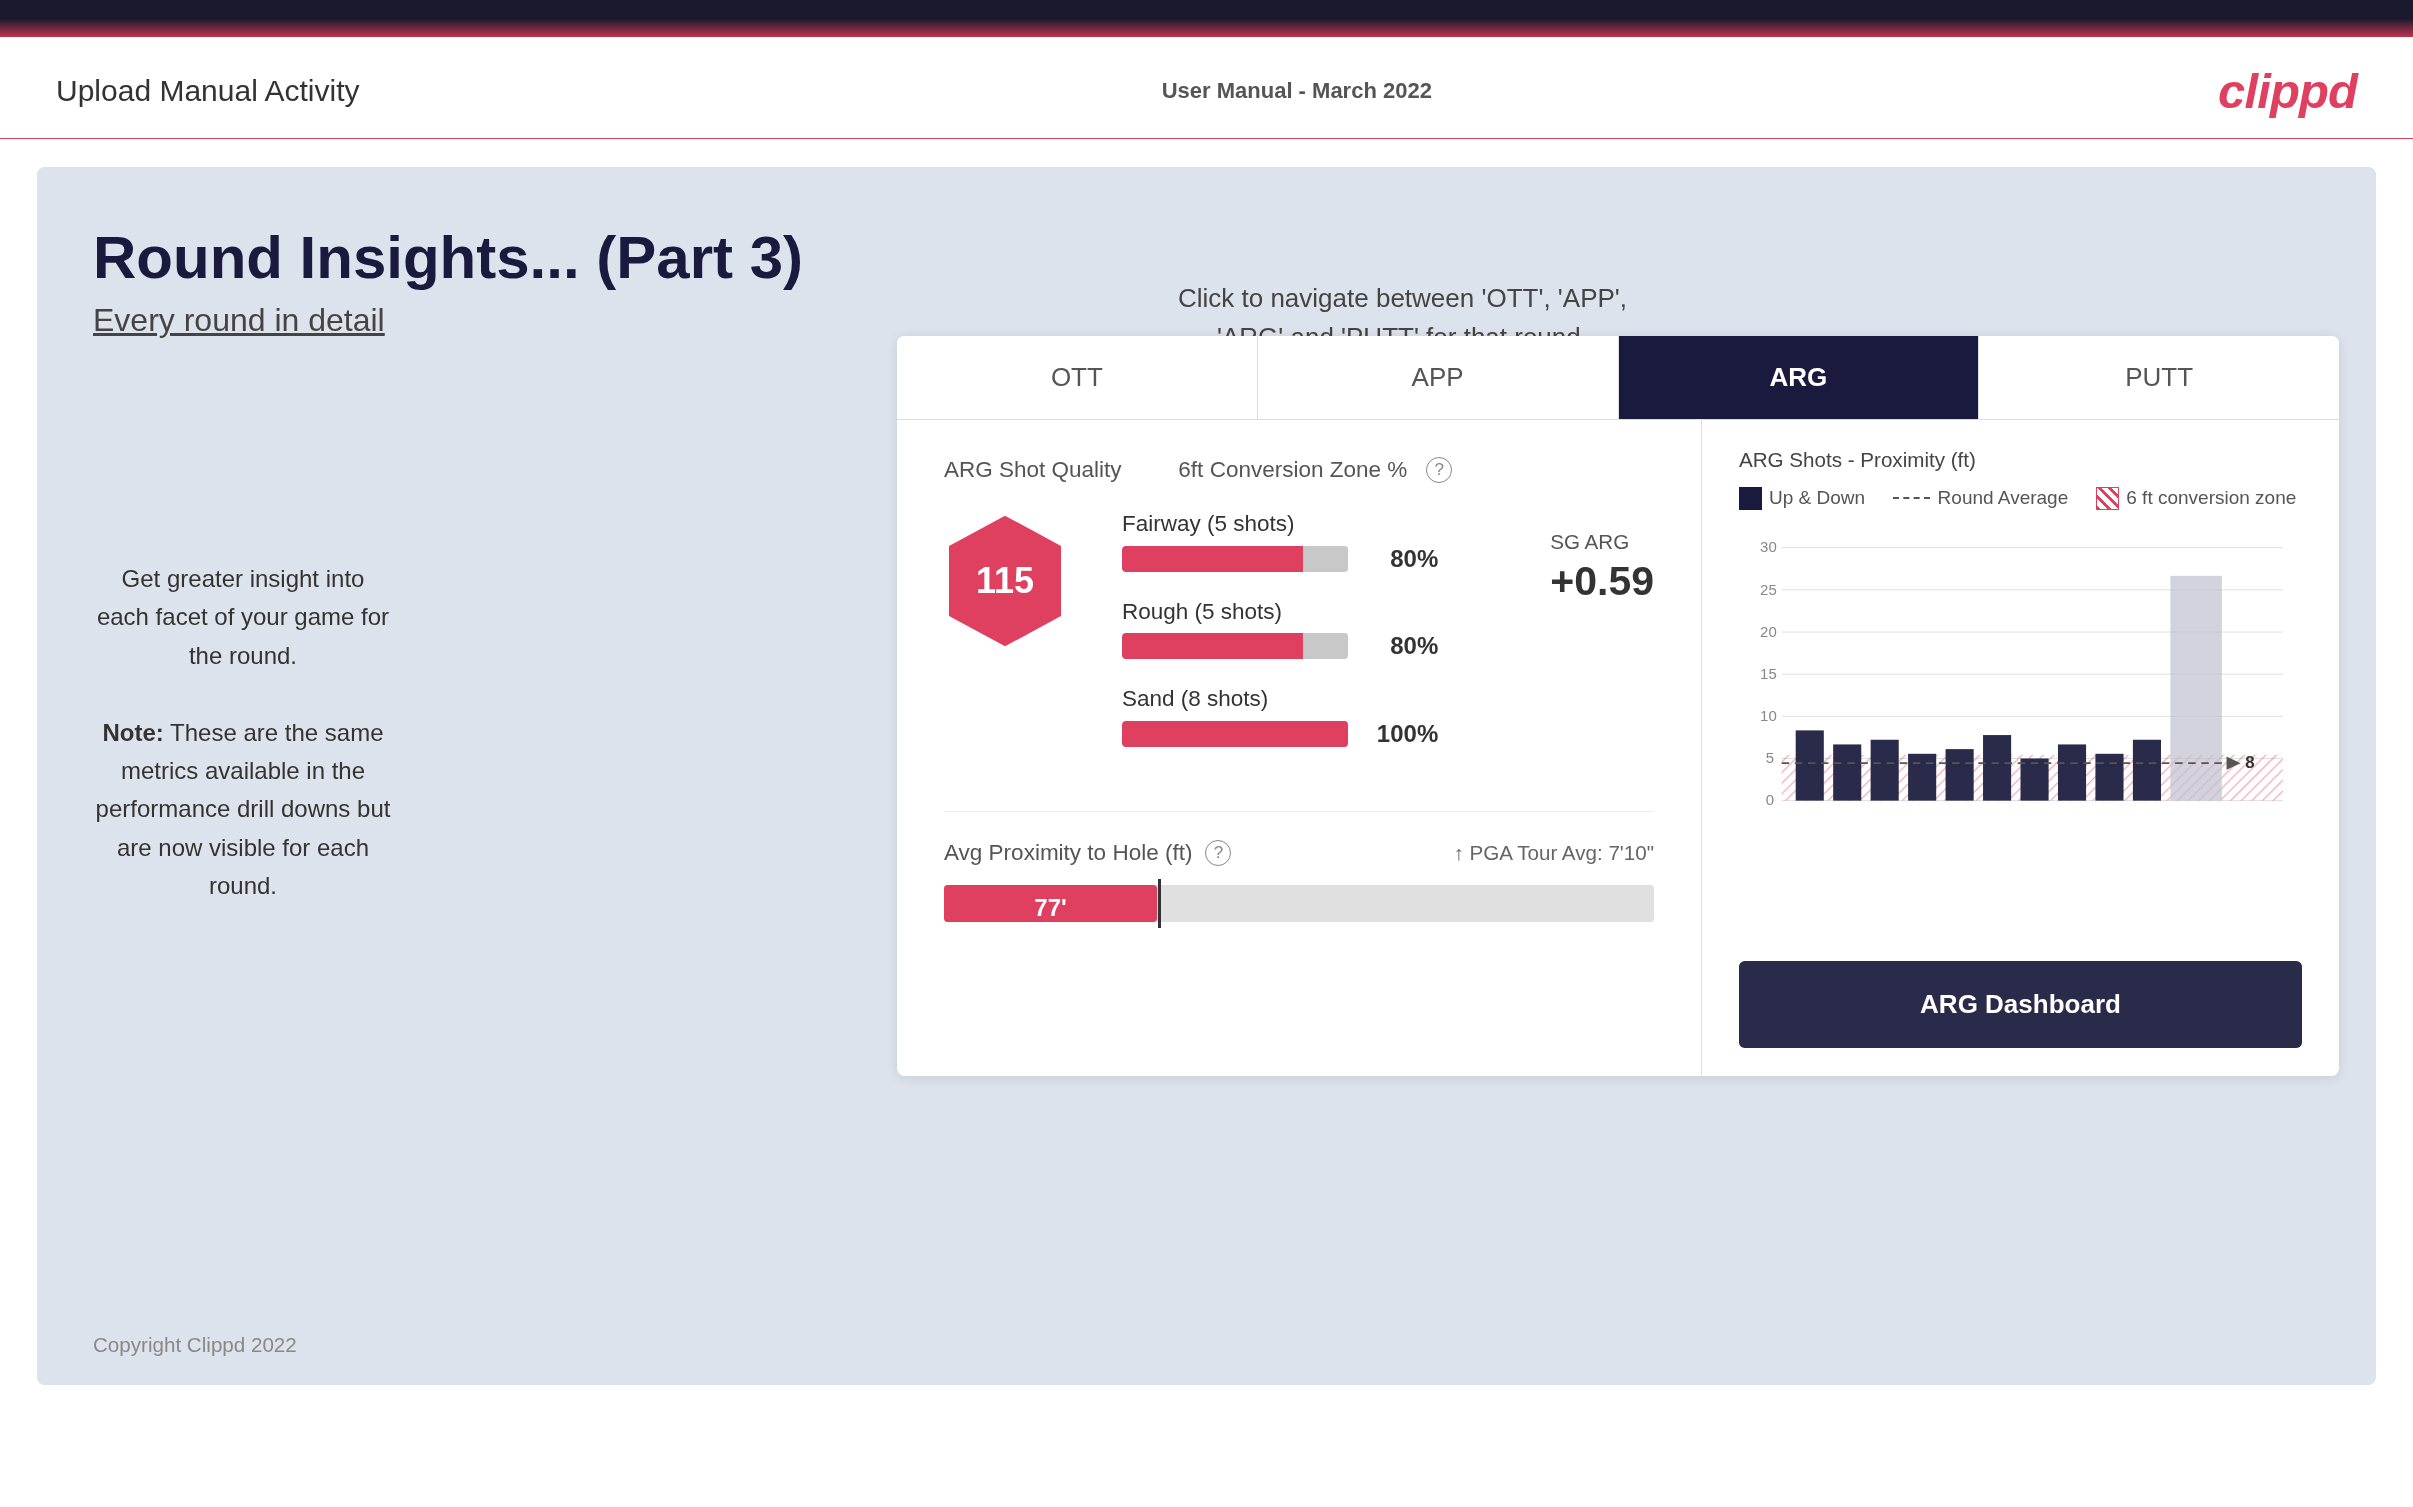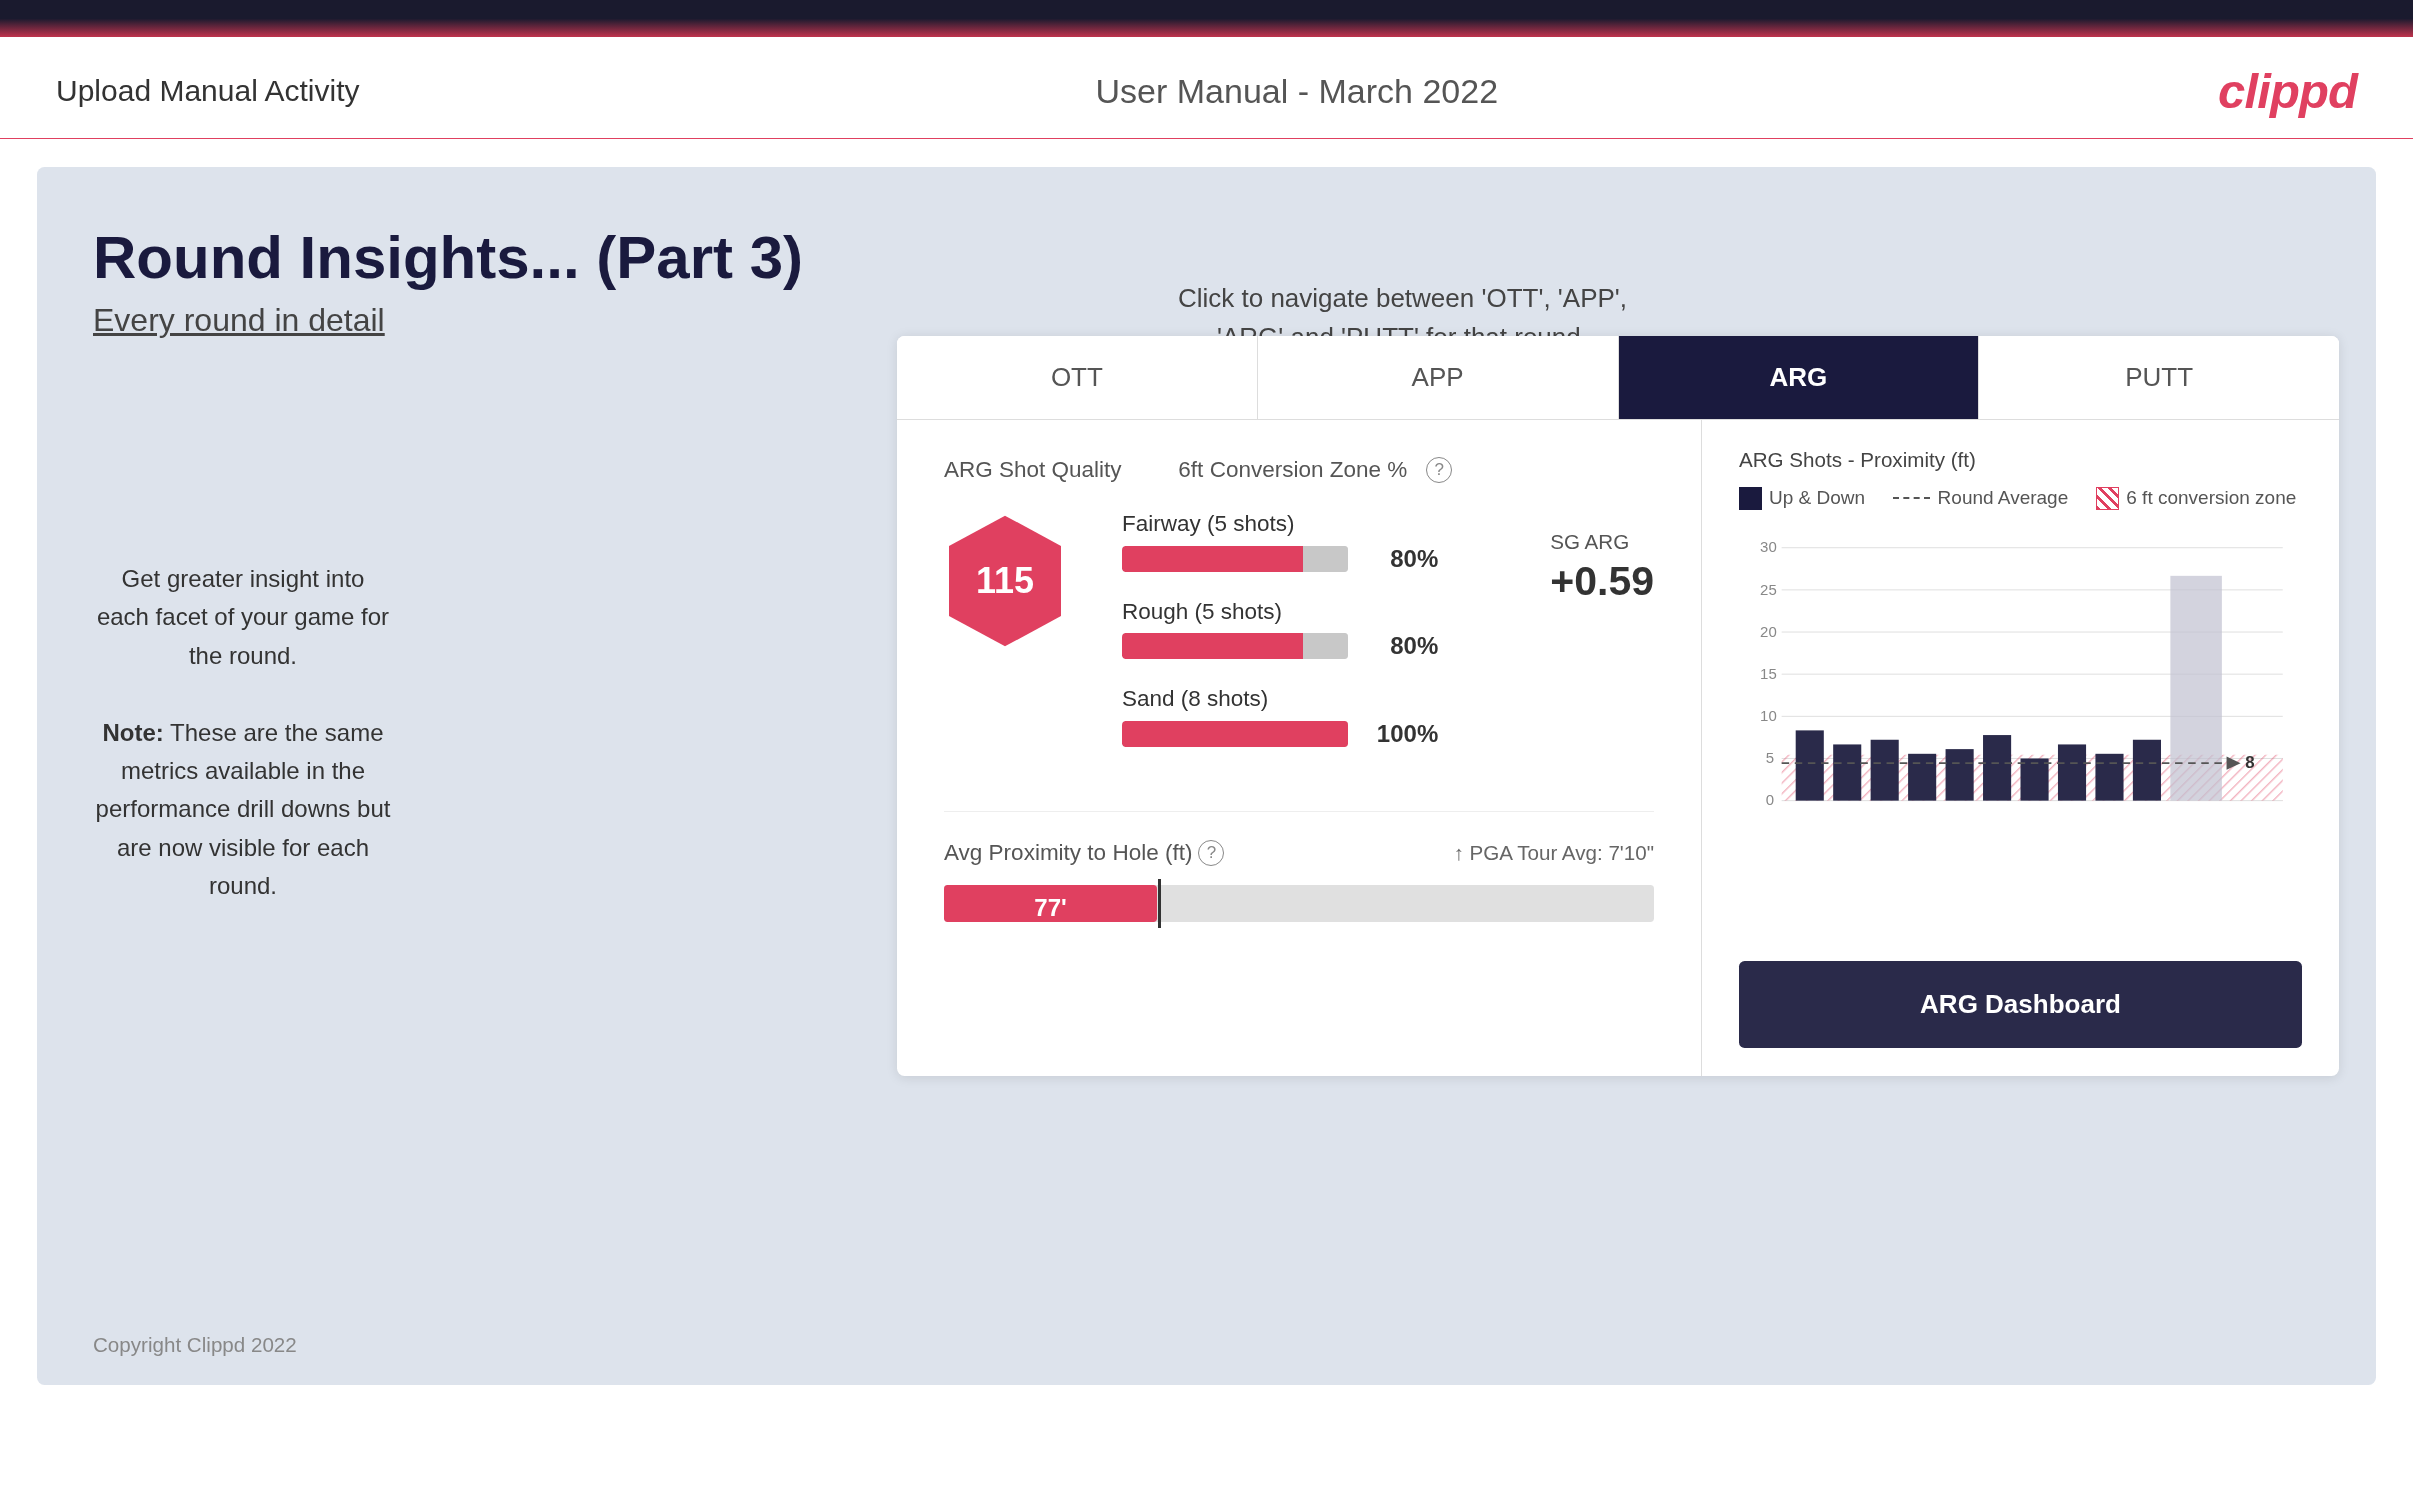--- a/index.html
+++ b/index.html
@@ -16,21 +16,21 @@
       width: 100%;
     }
     .header {
       display: flex;
       align-items: center;
       justify-content: space-between;
       padding: 26px 56px 19px 56px;
       border-bottom: 1.9px solid #e04060;
     }
     .header-left { font-size: 30px; color: #333; font-weight: 400; }
-    .header-center { font-size: 34px; color: #555; font-weight: 400; margin-left: 16px; }
+    .header-center { font-size: 22px; color: #555; font-weight: 700; margin-left: 16px; }
     .logo {
       font-size: 49px;
       font-weight: 700;
       color: #e04060;
       font-style: italic;
       letter-spacing: -0.9px;
       text-align: center;
     }
     .main-content {
       background: #dde3ec;
@@ -228,21 +228,21 @@
       display: flex;
       align-items: center;
       justify-content: space-between;
       margin-bottom: 19px;
     }
     .proximity-label {
       font-size: 22.5px;
       color: #555;
       display: flex;
       align-items: center;
-      gap: 6px;
+      gap: 13px;
     }
     .pga-label {
       font-size: 20.6px;
       color: #666;
       display: flex;
       align-items: center;
       gap: 5.6px;
     }
     .prox-bar-track {
       height: 37px;

